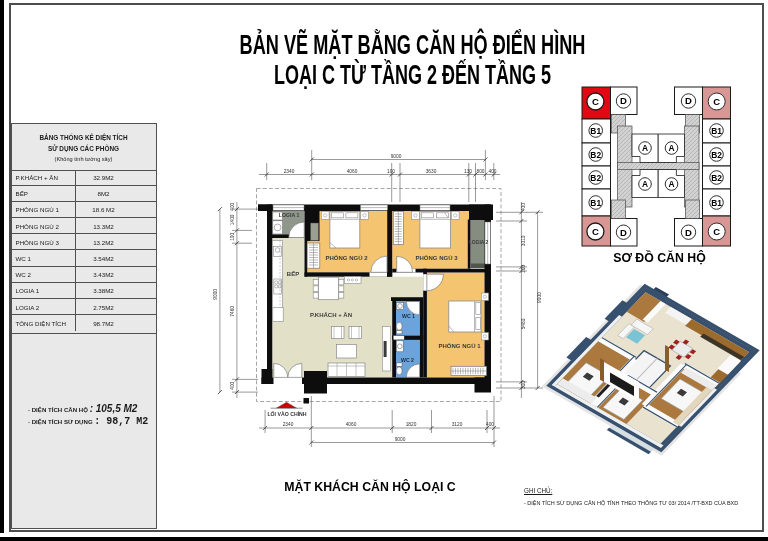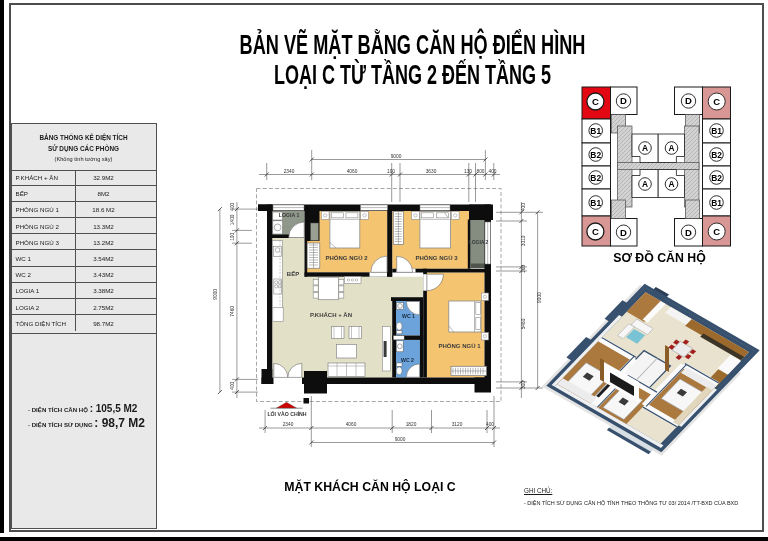--- a/index.html
+++ b/index.html
@@ -76,22 +76,22 @@
         </div>
       <div style="height:15.2px;position:relative;">
           <span style="position:absolute;left:4px;top:4.5px;font-size:6.2px;">TỔNG DIỆN TÍCH</span>
           <span style="position:absolute;left:56px;width:72px;text-align:center;top:4.5px;font-size:6.2px;">98.7M2</span>
           <span style="position:absolute;left:63px;top:0;height:16.2px;border-left:1px solid #505050;"></span>
         </div>
     </div>
   </div>
 
   <div class="abs" style="left:16px;top:279px;width:130px;color:#1a1a1a;">
-    <div style="font-size:6.1px;height:12.5px;"><span style="font-weight:bold;">- DIỆN TÍCH CĂN HỘ </span><span style="font-size:10px;font-weight:bold;">: 105,5 M2</span></div>
-    <div style="font-size:6.1px;"><span style="font-weight:bold;">- DIỆN TÍCH SỬ DỤNG </span><span style="font-size:12px;font-weight:bold;">: 98,7 M2</span></div>
+    <div style="font-size:6.1px;height:12.5px;"><span style="font-weight:bold;">- DIỆN TÍCH CĂN HỘ </span><span style="font-size:10px;font-weight:bold;font-style:italic;">: 105,5 M2</span></div>
+    <div style="font-size:6.1px;"><span style="font-weight:bold;">- DIỆN TÍCH SỬ DỤNG </span><span style="font-size:10px;font-weight:bold;font-family:Liberation Mono, monospace;">: 98,7 M2</span></div>
   </div>
 </div>
 
 <div class="abs" style="left:270px;top:479.5px;width:200px;text-align:center;font-size:12.3px;font-weight:bold;color:#000;">MẶT KHÁCH CĂN HỘ LOẠI C</div>
 
 <div class="abs" style="left:524px;top:487px;font-size:6.3px;color:#1a1a1a;text-decoration:underline;">GHI CHÚ:</div>
 <div class="abs" style="left:524px;top:499.5px;font-size:5.5px;color:#1a1a1a;">- DIỆN TÍCH SỬ DỤNG CĂN HỘ  TÍNH THEO THÔNG TƯ 03/ 2014 /TT-BXD CỦA BXD</div>
 
 <svg class="abs" style="left:180px;top:140px;" width="390" height="330" viewBox="180 140 390 330">
 

